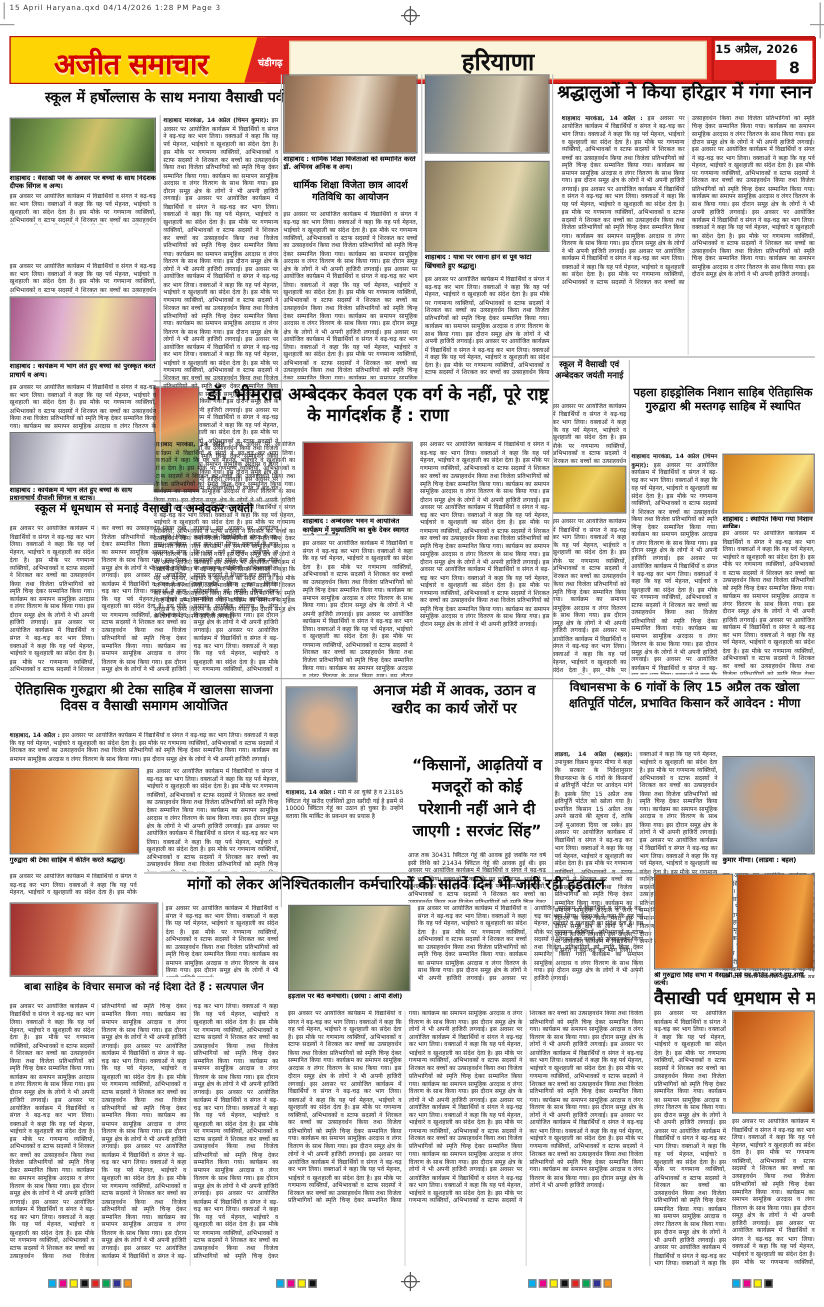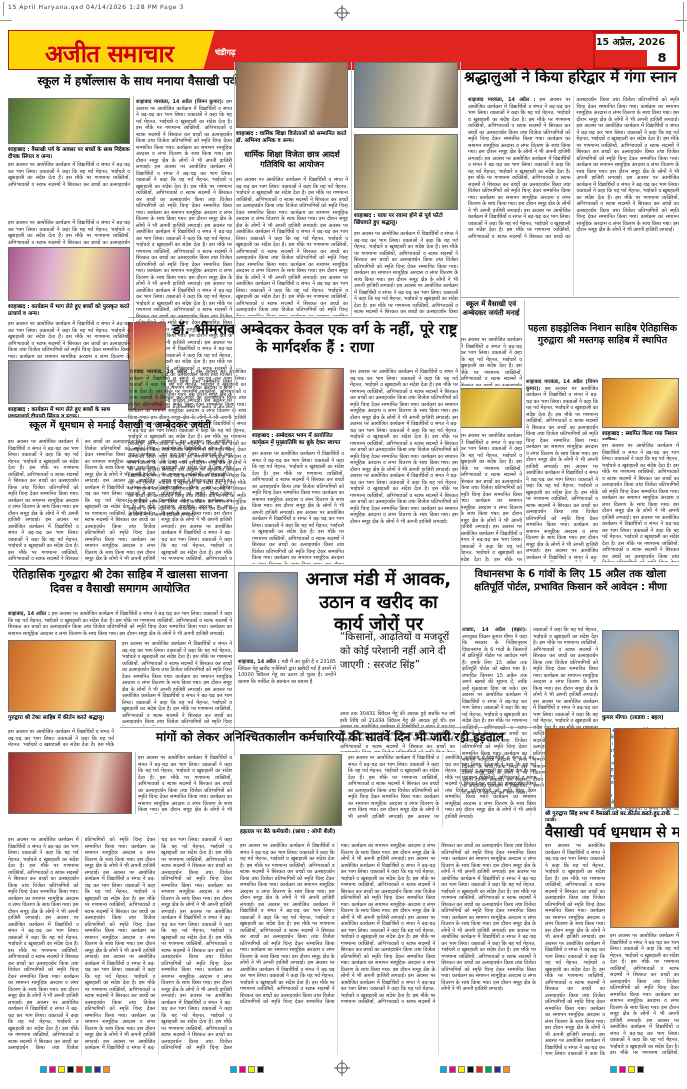--- a/index.html
+++ b/index.html
@@ -24,21 +24,21 @@
   
   .headline{font-weight:800;color:#0c0c0c;text-align:center;line-height:1.25}
   .nowrap{white-space:nowrap;overflow:hidden}
   .subhead{font-weight:800;color:#0c0c0c;text-align:center;line-height:1.3}
   .body-t{font-size:5px;line-height:6.5px;color:#1b1b1b;text-align:justify;overflow:hidden}
   .cols2{column-count:2;column-gap:6px;column-rule:1px solid #d9d9d9}
   .cols3{column-count:3;column-gap:6px;column-rule:1px solid #d9d9d9}
   .dl{font-weight:bold}
   .cap{font-size:5.6px;font-weight:bold;line-height:1.2;color:#000;overflow:hidden}
   .photo{border:1px solid #6f6f6f}
-  .quote{font-weight:400;font-size:10px;line-height:1.4;color:#0d0d0d}
+  .quote{font-weight:700;font-size:13px;line-height:1.4;text-align:center;color:#0d0d0d}
   .vr{width:1px;background:#c2c2c2}
   .hr{height:1px;background:#a8a8a8}
   .swatches i{display:inline-block;width:7px;height:7px;margin-right:2px;vertical-align:top;border:.5px solid #888}
   
   .ph-crowd-green{background:linear-gradient(110deg,#4e6b35,#7da04e 30%,#cfc06a 55%,#8fae5a 75%,#3f5b2e)}
   .ph-indoor-award{background:linear-gradient(100deg,#8a6a52,#c49a78 30%,#e8d9c4 55%,#9c7b5e 80%)}
   .ph-parade-pink{background:linear-gradient(100deg,#a85a8a,#e0b0d0 35%,#f0e0a0 60%,#c070a0)}
   .ph-pilgrims{background:linear-gradient(100deg,#6a7a8a,#b0a890 40%,#d8cdb5 70%,#7a6a58)}
   .ph-pilgrims2{background:linear-gradient(105deg,#88795f,#c9b98c 40%,#e3d6ae 65%,#6f7d55)}
   .ph-crowd-white{background:linear-gradient(100deg,#9090a0,#e8e8f0 40%,#d0cad8 70%,#8888a0)}
@@ -71,20 +71,23 @@
   <div class="abs cropmark" style="left:0;top:20px;width:12px;height:1px"></div>
   <div class="abs cropmark" style="left:3px;top:2px;width:1px;height:14px"></div>
   <div class="abs cropmark" style="left:675px;top:20px;width:12px;height:1px"></div>
   <div class="abs cropmark" style="left:683px;top:2px;width:1px;height:30px"></div>
 
   <div class="abs mh-base" style="left:8px;top:30px;width:671px;height:40px">
     <div class="mh-yellow"></div>
     <div class="mh-slash"></div>
     <span class="mh-logo">अजीत समाचार</span>
     <span class="mh-edition">चंडीगढ़</span>
+    <div class="mh-center">
+      <span class="mh-section">हरियाणा</span>
+    </div>
     <div class="mh-right">
       <div class="mh-date">15 अप्रैल, 2026</div>
       <div class="mh-page">8</div>
     </div>
   </div>
 
   <div class="abs headline nowrap" style="left:8px;top:74px;width:258px;height:22px;font-size:12px">स्कूल में हर्षोल्लास के साथ मनाया वैसाखी पर्व</div>
   <div class="abs photo ph-crowd-green" style="left:8px;top:98px;width:122px;height:46px"></div>
   <div class="abs cap" style="left:8px;top:146px;width:122px;height:13px">शाहाबाद : वैसाखी पर्व के अवसर पर बच्चों के साथ निदेशक दीपक सिंगल व अन्य।</div>
   <div class="abs body-t" style="left:8px;top:161px;width:122px;height:26px"> इस अवसर पर आयोजित कार्यक्रम में विद्यार्थियों व संगत ने बढ़-चढ़ कर भाग लिया। वक्ताओं ने कहा कि यह पर्व मेहनत, भाईचारे व खुशहाली का संदेश देता है। इस मौके पर गणमान्य व्यक्तियों, अभिभावकों व स्टाफ सदस्यों ने शिरकत कर बच्चों का उत्साहवर्धन किया तथा विजेता प्रतिभागियों को स्मृति चिन्ह देकर सम्मानित किया गया। कार्यक्रम का समापन सामूहिक अरदास व लंगर वितरण के साथ किया गया। इस दौरान समूह क्षेत्र के लोगों ने भी अपनी हाजिरी लगवाई।</div>
@@ -146,21 +149,21 @@
   <div class="abs body-t" style="left:8px;top:610px;width:224px;height:26px">
     <span class="dl">शाहाबाद, 14 अप्रैल :</span>
     <span> इस अवसर पर आयोजित कार्यक्रम में विद्यार्थियों व संगत ने बढ़-चढ़ कर भाग लिया। वक्ताओं ने कहा कि यह पर्व मेहनत, भाईचारे व खुशहाली का संदेश देता है। इस मौके पर गणमान्य व्यक्तियों, अभिभावकों व स्टाफ सदस्यों ने शिरकत कर बच्चों का उत्साहवर्धन किया तथा विजेता प्रतिभागियों को स्मृति चिन्ह देकर सम्मानित किया गया। कार्यक्रम का समापन सामूहिक अरदास व लंगर वितरण के साथ किया गया। इस दौरान समूह क्षेत्र के लोगों ने भी अपनी हाजिरी लगवाई।</span>
   </div>
   <div class="abs photo ph-teka" style="left:8px;top:640px;width:108px;height:72px"></div>
   <div class="abs cap" style="left:8px;top:714px;width:108px;height:12px">गुरुद्वारा श्री टेका साहिब में कीर्तन करते श्रद्धालु।</div>
   <div class="abs body-t" style="left:122px;top:640px;width:110px;height:86px"> इस अवसर पर आयोजित कार्यक्रम में विद्यार्थियों व संगत ने बढ़-चढ़ कर भाग लिया। वक्ताओं ने कहा कि यह पर्व मेहनत, भाईचारे व खुशहाली का संदेश देता है। इस मौके पर गणमान्य व्यक्तियों, अभिभावकों व स्टाफ सदस्यों ने शिरकत कर बच्चों का उत्साहवर्धन किया तथा विजेता प्रतिभागियों को स्मृति चिन्ह देकर सम्मानित किया गया। कार्यक्रम का समापन सामूहिक अरदास व लंगर वितरण के साथ किया गया। इस दौरान समूह क्षेत्र के लोगों ने भी अपनी हाजिरी लगवाई। इस अवसर पर आयोजित कार्यक्रम में विद्यार्थियों व संगत ने बढ़-चढ़ कर भाग लिया। वक्ताओं ने कहा कि यह पर्व मेहनत, भाईचारे व खुशहाली का संदेश देता है। इस मौके पर गणमान्य व्यक्तियों, अभिभावकों व स्टाफ सदस्यों ने शिरकत कर बच्चों का उत्साहवर्धन किया तथा विजेता प्रतिभागियों को स्मृति चिन्ह देकर सम्मानित किया गया। कार्यक्रम का समापन सामूहिक अरदास व लंगर वितरण के साथ किया गया। इस दौरान समूह क्षेत्र के लोगों ने भी अपनी हाजिरी लगवाई।</div>
   <div class="abs body-t" style="left:8px;top:728px;width:106px;height:18px"> इस अवसर पर आयोजित कार्यक्रम में विद्यार्थियों व संगत ने बढ़-चढ़ कर भाग लिया। वक्ताओं ने कहा कि यह पर्व मेहनत, भाईचारे व खुशहाली का संदेश देता है। इस मौके पर गणमान्य व्यक्तियों, अभिभावकों व स्टाफ सदस्यों ने शिरकत कर बच्चों का उत्साहवर्धन किया तथा विजेता प्रतिभागियों को स्मृति चिन्ह देकर सम्मानित किया गया। कार्यक्रम का समापन सामूहिक अरदास व लंगर वितरण के साथ किया गया। इस दौरान समूह क्षेत्र के लोगों ने भी अपनी हाजिरी लगवाई।</div>
 
   <div class="abs photo ph-portrait" style="left:238px;top:572px;width:60px;height:80px"></div>
-  <div class="abs headline" style="left:302px;top:568px;width:153px;height:52px;font-size:18px">अनाज मंडी में आवक, उठान व खरीद का कार्य जोरों पर</div>
+  <div class="abs headline" style="left:302px;top:568px;width:153px;height:52px;font-size:12px">अनाज मंडी में आवक, उठान व खरीद का कार्य जोरों पर</div>
   <div class="abs quote" style="left:340px;top:630px;width:115px;height:76px">“किसानों, आढ़तियों व मजदूरों को कोई परेशानी नहीं आने दी जाएगी : सरजंट सिंह”</div>
   <div class="abs body-t" style="left:238px;top:658px;width:98px;height:94px">
     <span class="dl">शाहाबाद, 14 अप्रैल :</span>
     <span>मंडी में आ चुकी है व 23185 क्विंटल गेहूं खरीद एजेंसियों द्वारा खरीदी गई है इसमें से 10000 क्विंटल गेहूं का उठान हो चुका है। उन्होंने बताया कि मार्किट के प्रबन्धन का प्रयास है</span>
   </div>
   <div class="abs body-t" style="left:340px;top:710px;width:115px;height:42px">
     <span>आज तक 30431 क्विंटल गेहूं की आवक हुई जबकि गत वर्ष इसी तिथि को 21434 क्विंटल गेहूं की आवक हुई थी।</span>
     <span> इस अवसर पर आयोजित कार्यक्रम में विद्यार्थियों व संगत ने बढ़-चढ़ कर भाग लिया। वक्ताओं ने कहा कि यह पर्व मेहनत, भाईचारे व खुशहाली का संदेश देता है। इस मौके पर गणमान्य व्यक्तियों, अभिभावकों व स्टाफ सदस्यों ने शिरकत कर बच्चों का उत्साहवर्धन किया तथा विजेता प्रतिभागियों को स्मृति चिन्ह देकर सम्मानित किया गया। कार्यक्रम का समापन सामूहिक अरदास व लंगर वितरण के साथ किया गया। इस दौरान समूह क्षेत्र के लोगों ने भी अपनी हाजिरी लगवाई।</span>
   </div>
 
@@ -175,20 +178,21 @@
   <div class="abs body-t" style="left:602px;top:727px;width:77px;height:88px"> इस अवसर पर आयोजित कार्यक्रम में विद्यार्थियों व संगत ने बढ़-चढ़ कर भाग लिया। वक्ताओं ने कहा कि यह पर्व मेहनत, भाईचारे व खुशहाली का संदेश देता है। इस मौके पर गणमान्य व्यक्तियों, अभिभावकों व स्टाफ सदस्यों ने शिरकत कर बच्चों का उत्साहवर्धन किया तथा विजेता प्रतिभागियों को स्मृति चिन्ह देकर सम्मानित किया गया। कार्यक्रम का समापन सामूहिक अरदास व लंगर वितरण के साथ किया गया। इस दौरान समूह क्षेत्र के लोगों ने भी अपनी हाजिरी लगवाई। इस अवसर पर आयोजित कार्यक्रम में विद्यार्थियों व संगत ने बढ़-चढ़ कर भाग लिया। वक्ताओं ने कहा कि यह पर्व मेहनत, भाईचारे व खुशहाली का संदेश देता है। इस मौके पर गणमान्य व्यक्तियों, अभिभावकों व स्टाफ सदस्यों ने शिरकत कर बच्चों का उत्साहवर्धन किया तथा विजेता प्रतिभागियों को स्मृति चिन्ह देकर सम्मानित किया गया। कार्यक्रम का समापन सामूहिक अरदास व लंगर वितरण के साथ किया गया। इस दौरान समूह क्षेत्र के लोगों ने भी अपनी हाजिरी लगवाई।</div>
 
   <div class="abs headline nowrap" style="left:120px;top:730px;width:420px;height:18px;font-size:12px">मांगों को लेकर अनिश्चितकालीन कर्मचारियों की सातवें दिन भी जारी रही हड़ताल</div>
   <div class="abs body-t" style="left:138px;top:754px;width:94px;height:60px"> इस अवसर पर आयोजित कार्यक्रम में विद्यार्थियों व संगत ने बढ़-चढ़ कर भाग लिया। वक्ताओं ने कहा कि यह पर्व मेहनत, भाईचारे व खुशहाली का संदेश देता है। इस मौके पर गणमान्य व्यक्तियों, अभिभावकों व स्टाफ सदस्यों ने शिरकत कर बच्चों का उत्साहवर्धन किया तथा विजेता प्रतिभागियों को स्मृति चिन्ह देकर सम्मानित किया गया। कार्यक्रम का समापन सामूहिक अरदास व लंगर वितरण के साथ किया गया। इस दौरान समूह क्षेत्र के लोगों ने भी अपनी हाजिरी लगवाई।</div>
   <div class="abs photo ph-truck" style="left:240px;top:754px;width:102px;height:72px"></div>
   <div class="abs cap" style="left:240px;top:828px;width:102px;height:10px">हड़ताल पर बैठे कर्मचारी। (छाया : ओपी शैली)</div>
   <div class="abs body-t cols2" style="left:348px;top:754px;width:188px;height:72px"> इस अवसर पर आयोजित कार्यक्रम में विद्यार्थियों व संगत ने बढ़-चढ़ कर भाग लिया। वक्ताओं ने कहा कि यह पर्व मेहनत, भाईचारे व खुशहाली का संदेश देता है। इस मौके पर गणमान्य व्यक्तियों, अभिभावकों व स्टाफ सदस्यों ने शिरकत कर बच्चों का उत्साहवर्धन किया तथा विजेता प्रतिभागियों को स्मृति चिन्ह देकर सम्मानित किया गया। कार्यक्रम का समापन सामूहिक अरदास व लंगर वितरण के साथ किया गया। इस दौरान समूह क्षेत्र के लोगों ने भी अपनी हाजिरी लगवाई। इस अवसर पर आयोजित कार्यक्रम में विद्यार्थियों व संगत ने बढ़-चढ़ कर भाग लिया। वक्ताओं ने कहा कि यह पर्व मेहनत, भाईचारे व खुशहाली का संदेश देता है। इस मौके पर गणमान्य व्यक्तियों, अभिभावकों व स्टाफ सदस्यों ने शिरकत कर बच्चों का उत्साहवर्धन किया तथा विजेता प्रतिभागियों को स्मृति चिन्ह देकर सम्मानित किया गया। कार्यक्रम का समापन सामूहिक अरदास व लंगर वितरण के साथ किया गया। इस दौरान समूह क्षेत्र के लोगों ने भी अपनी हाजिरी लगवाई।</div>
   <div class="abs body-t cols3" style="left:240px;top:842px;width:296px;height:213px"> इस अवसर पर आयोजित कार्यक्रम में विद्यार्थियों व संगत ने बढ़-चढ़ कर भाग लिया। वक्ताओं ने कहा कि यह पर्व मेहनत, भाईचारे व खुशहाली का संदेश देता है। इस मौके पर गणमान्य व्यक्तियों, अभिभावकों व स्टाफ सदस्यों ने शिरकत कर बच्चों का उत्साहवर्धन किया तथा विजेता प्रतिभागियों को स्मृति चिन्ह देकर सम्मानित किया गया। कार्यक्रम का समापन सामूहिक अरदास व लंगर वितरण के साथ किया गया। इस दौरान समूह क्षेत्र के लोगों ने भी अपनी हाजिरी लगवाई। इस अवसर पर आयोजित कार्यक्रम में विद्यार्थियों व संगत ने बढ़-चढ़ कर भाग लिया। वक्ताओं ने कहा कि यह पर्व मेहनत, भाईचारे व खुशहाली का संदेश देता है। इस मौके पर गणमान्य व्यक्तियों, अभिभावकों व स्टाफ सदस्यों ने शिरकत कर बच्चों का उत्साहवर्धन किया तथा विजेता प्रतिभागियों को स्मृति चिन्ह देकर सम्मानित किया गया। कार्यक्रम का समापन सामूहिक अरदास व लंगर वितरण के साथ किया गया। इस दौरान समूह क्षेत्र के लोगों ने भी अपनी हाजिरी लगवाई। इस अवसर पर आयोजित कार्यक्रम में विद्यार्थियों व संगत ने बढ़-चढ़ कर भाग लिया। वक्ताओं ने कहा कि यह पर्व मेहनत, भाईचारे व खुशहाली का संदेश देता है। इस मौके पर गणमान्य व्यक्तियों, अभिभावकों व स्टाफ सदस्यों ने शिरकत कर बच्चों का उत्साहवर्धन किया तथा विजेता प्रतिभागियों को स्मृति चिन्ह देकर सम्मानित किया गया। कार्यक्रम का समापन सामूहिक अरदास व लंगर वितरण के साथ किया गया। इस दौरान समूह क्षेत्र के लोगों ने भी अपनी हाजिरी लगवाई। इस अवसर पर आयोजित कार्यक्रम में विद्यार्थियों व संगत ने बढ़-चढ़ कर भाग लिया। वक्ताओं ने कहा कि यह पर्व मेहनत, भाईचारे व खुशहाली का संदेश देता है। इस मौके पर गणमान्य व्यक्तियों, अभिभावकों व स्टाफ सदस्यों ने शिरकत कर बच्चों का उत्साहवर्धन किया तथा विजेता प्रतिभागियों को स्मृति चिन्ह देकर सम्मानित किया गया। कार्यक्रम का समापन सामूहिक अरदास व लंगर वितरण के साथ किया गया। इस दौरान समूह क्षेत्र के लोगों ने भी अपनी हाजिरी लगवाई। इस अवसर पर आयोजित कार्यक्रम में विद्यार्थियों व संगत ने बढ़-चढ़ कर भाग लिया। वक्ताओं ने कहा कि यह पर्व मेहनत, भाईचारे व खुशहाली का संदेश देता है। इस मौके पर गणमान्य व्यक्तियों, अभिभावकों व स्टाफ सदस्यों ने शिरकत कर बच्चों का उत्साहवर्धन किया तथा विजेता प्रतिभागियों को स्मृति चिन्ह देकर सम्मानित किया गया। कार्यक्रम का समापन सामूहिक अरदास व लंगर वितरण के साथ किया गया। इस दौरान समूह क्षेत्र के लोगों ने भी अपनी हाजिरी लगवाई। इस अवसर पर आयोजित कार्यक्रम में विद्यार्थियों व संगत ने बढ़-चढ़ कर भाग लिया। वक्ताओं ने कहा कि यह पर्व मेहनत, भाईचारे व खुशहाली का संदेश देता है। इस मौके पर गणमान्य व्यक्तियों, अभिभावकों व स्टाफ सदस्यों ने शिरकत कर बच्चों का उत्साहवर्धन किया तथा विजेता प्रतिभागियों को स्मृति चिन्ह देकर सम्मानित किया गया। कार्यक्रम का समापन सामूहिक अरदास व लंगर वितरण के साथ किया गया। इस दौरान समूह क्षेत्र के लोगों ने भी अपनी हाजिरी लगवाई। इस अवसर पर आयोजित कार्यक्रम में विद्यार्थियों व संगत ने बढ़-चढ़ कर भाग लिया। वक्ताओं ने कहा कि यह पर्व मेहनत, भाईचारे व खुशहाली का संदेश देता है। इस मौके पर गणमान्य व्यक्तियों, अभिभावकों व स्टाफ सदस्यों ने शिरकत कर बच्चों का उत्साहवर्धन किया तथा विजेता प्रतिभागियों को स्मृति चिन्ह देकर सम्मानित किया गया। कार्यक्रम का समापन सामूहिक अरदास व लंगर वितरण के साथ किया गया। इस दौरान समूह क्षेत्र के लोगों ने भी अपनी हाजिरी लगवाई। इस अवसर पर आयोजित कार्यक्रम में विद्यार्थियों व संगत ने बढ़-चढ़ कर भाग लिया। वक्ताओं ने कहा कि यह पर्व मेहनत, भाईचारे व खुशहाली का संदेश देता है। इस मौके पर गणमान्य व्यक्तियों, अभिभावकों व स्टाफ सदस्यों ने शिरकत कर बच्चों का उत्साहवर्धन किया तथा विजेता प्रतिभागियों को स्मृति चिन्ह देकर सम्मानित किया गया। कार्यक्रम का समापन सामूहिक अरदास व लंगर वितरण के साथ किया गया। इस दौरान समूह क्षेत्र के लोगों ने भी अपनी हाजिरी लगवाई।</div>
 
   <div class="abs photo ph-cert" style="left:8px;top:752px;width:124px;height:62px"></div>
+  <div class="abs headline nowrap" style="left:8px;top:818px;width:224px;height:14px;font-size:8.5px">बाबा साहिब के विचार समाज को नई दिशा देते हैं : सत्यपाल जैन</div>
   <div class="abs body-t cols3" style="left:8px;top:836px;width:224px;height:219px"> इस अवसर पर आयोजित कार्यक्रम में विद्यार्थियों व संगत ने बढ़-चढ़ कर भाग लिया। वक्ताओं ने कहा कि यह पर्व मेहनत, भाईचारे व खुशहाली का संदेश देता है। इस मौके पर गणमान्य व्यक्तियों, अभिभावकों व स्टाफ सदस्यों ने शिरकत कर बच्चों का उत्साहवर्धन किया तथा विजेता प्रतिभागियों को स्मृति चिन्ह देकर सम्मानित किया गया। कार्यक्रम का समापन सामूहिक अरदास व लंगर वितरण के साथ किया गया। इस दौरान समूह क्षेत्र के लोगों ने भी अपनी हाजिरी लगवाई। इस अवसर पर आयोजित कार्यक्रम में विद्यार्थियों व संगत ने बढ़-चढ़ कर भाग लिया। वक्ताओं ने कहा कि यह पर्व मेहनत, भाईचारे व खुशहाली का संदेश देता है। इस मौके पर गणमान्य व्यक्तियों, अभिभावकों व स्टाफ सदस्यों ने शिरकत कर बच्चों का उत्साहवर्धन किया तथा विजेता प्रतिभागियों को स्मृति चिन्ह देकर सम्मानित किया गया। कार्यक्रम का समापन सामूहिक अरदास व लंगर वितरण के साथ किया गया। इस दौरान समूह क्षेत्र के लोगों ने भी अपनी हाजिरी लगवाई। इस अवसर पर आयोजित कार्यक्रम में विद्यार्थियों व संगत ने बढ़-चढ़ कर भाग लिया। वक्ताओं ने कहा कि यह पर्व मेहनत, भाईचारे व खुशहाली का संदेश देता है। इस मौके पर गणमान्य व्यक्तियों, अभिभावकों व स्टाफ सदस्यों ने शिरकत कर बच्चों का उत्साहवर्धन किया तथा विजेता प्रतिभागियों को स्मृति चिन्ह देकर सम्मानित किया गया। कार्यक्रम का समापन सामूहिक अरदास व लंगर वितरण के साथ किया गया। इस दौरान समूह क्षेत्र के लोगों ने भी अपनी हाजिरी लगवाई। इस अवसर पर आयोजित कार्यक्रम में विद्यार्थियों व संगत ने बढ़-चढ़ कर भाग लिया। वक्ताओं ने कहा कि यह पर्व मेहनत, भाईचारे व खुशहाली का संदेश देता है। इस मौके पर गणमान्य व्यक्तियों, अभिभावकों व स्टाफ सदस्यों ने शिरकत कर बच्चों का उत्साहवर्धन किया तथा विजेता प्रतिभागियों को स्मृति चिन्ह देकर सम्मानित किया गया। कार्यक्रम का समापन सामूहिक अरदास व लंगर वितरण के साथ किया गया। इस दौरान समूह क्षेत्र के लोगों ने भी अपनी हाजिरी लगवाई। इस अवसर पर आयोजित कार्यक्रम में विद्यार्थियों व संगत ने बढ़-चढ़ कर भाग लिया। वक्ताओं ने कहा कि यह पर्व मेहनत, भाईचारे व खुशहाली का संदेश देता है। इस मौके पर गणमान्य व्यक्तियों, अभिभावकों व स्टाफ सदस्यों ने शिरकत कर बच्चों का उत्साहवर्धन किया तथा विजेता प्रतिभागियों को स्मृति चिन्ह देकर सम्मानित किया गया। कार्यक्रम का समापन सामूहिक अरदास व लंगर वितरण के साथ किया गया। इस दौरान समूह क्षेत्र के लोगों ने भी अपनी हाजिरी लगवाई। इस अवसर पर आयोजित कार्यक्रम में विद्यार्थियों व संगत ने बढ़-चढ़ कर भाग लिया। वक्ताओं ने कहा कि यह पर्व मेहनत, भाईचारे व खुशहाली का संदेश देता है। इस मौके पर गणमान्य व्यक्तियों, अभिभावकों व स्टाफ सदस्यों ने शिरकत कर बच्चों का उत्साहवर्धन किया तथा विजेता प्रतिभागियों को स्मृति चिन्ह देकर सम्मानित किया गया। कार्यक्रम का समापन सामूहिक अरदास व लंगर वितरण के साथ किया गया। इस दौरान समूह क्षेत्र के लोगों ने भी अपनी हाजिरी लगवाई। इस अवसर पर आयोजित कार्यक्रम में विद्यार्थियों व संगत ने बढ़-चढ़ कर भाग लिया। वक्ताओं ने कहा कि यह पर्व मेहनत, भाईचारे व खुशहाली का संदेश देता है। इस मौके पर गणमान्य व्यक्तियों, अभिभावकों व स्टाफ सदस्यों ने शिरकत कर बच्चों का उत्साहवर्धन किया तथा विजेता प्रतिभागियों को स्मृति चिन्ह देकर सम्मानित किया गया। कार्यक्रम का समापन सामूहिक अरदास व लंगर वितरण के साथ किया गया। इस दौरान समूह क्षेत्र के लोगों ने भी अपनी हाजिरी लगवाई। इस अवसर पर आयोजित कार्यक्रम में विद्यार्थियों व संगत ने बढ़-चढ़ कर भाग लिया। वक्ताओं ने कहा कि यह पर्व मेहनत, भाईचारे व खुशहाली का संदेश देता है। इस मौके पर गणमान्य व्यक्तियों, अभिभावकों व स्टाफ सदस्यों ने शिरकत कर बच्चों का उत्साहवर्धन किया तथा विजेता प्रतिभागियों को स्मृति चिन्ह देकर सम्मानित किया गया। कार्यक्रम का समापन सामूहिक अरदास व लंगर वितरण के साथ किया गया। इस दौरान समूह क्षेत्र के लोगों ने भी अपनी हाजिरी लगवाई।</div>
 
   <div class="abs photo ph-orange" style="left:545px;top:728px;width:66px;height:80px"></div>
   <div class="abs photo ph-orange2" style="left:614px;top:728px;width:65px;height:80px"></div>
   <div class="abs cap" style="left:545px;top:810px;width:134px;height:11px">श्री गुरुद्वारा सिंह सभा में वैसाखी पर्व पर कीर्तन करते हुए रागी जत्थे।</div>
   <div class="abs headline nowrap" style="left:545px;top:823px;width:134px;height:15px;font-size:15px">वैसाखी पर्व धूमधाम से मनाया</div>
   <div class="abs body-t" style="left:545px;top:842px;width:60px;height:213px"> इस अवसर पर आयोजित कार्यक्रम में विद्यार्थियों व संगत ने बढ़-चढ़ कर भाग लिया। वक्ताओं ने कहा कि यह पर्व मेहनत, भाईचारे व खुशहाली का संदेश देता है। इस मौके पर गणमान्य व्यक्तियों, अभिभावकों व स्टाफ सदस्यों ने शिरकत कर बच्चों का उत्साहवर्धन किया तथा विजेता प्रतिभागियों को स्मृति चिन्ह देकर सम्मानित किया गया। कार्यक्रम का समापन सामूहिक अरदास व लंगर वितरण के साथ किया गया। इस दौरान समूह क्षेत्र के लोगों ने भी अपनी हाजिरी लगवाई। इस अवसर पर आयोजित कार्यक्रम में विद्यार्थियों व संगत ने बढ़-चढ़ कर भाग लिया। वक्ताओं ने कहा कि यह पर्व मेहनत, भाईचारे व खुशहाली का संदेश देता है। इस मौके पर गणमान्य व्यक्तियों, अभिभावकों व स्टाफ सदस्यों ने शिरकत कर बच्चों का उत्साहवर्धन किया तथा विजेता प्रतिभागियों को स्मृति चिन्ह देकर सम्मानित किया गया। कार्यक्रम का समापन सामूहिक अरदास व लंगर वितरण के साथ किया गया। इस दौरान समूह क्षेत्र के लोगों ने भी अपनी हाजिरी लगवाई। इस अवसर पर आयोजित कार्यक्रम में विद्यार्थियों व संगत ने बढ़-चढ़ कर भाग लिया। वक्ताओं ने कहा कि यह पर्व मेहनत, भाईचारे व खुशहाली का संदेश देता है। इस मौके पर गणमान्य व्यक्तियों, अभिभावकों व स्टाफ सदस्यों ने शिरकत कर बच्चों का उत्साहवर्धन किया तथा विजेता प्रतिभागियों को स्मृति चिन्ह देकर सम्मानित किया गया। कार्यक्रम का समापन सामूहिक अरदास व लंगर वितरण के साथ किया गया। इस दौरान समूह क्षेत्र के लोगों ने भी अपनी हाजिरी लगवाई।</div>
   <div class="abs photo ph-orange3" style="left:610px;top:842px;width:69px;height:86px"></div>
   <div class="abs body-t" style="left:610px;top:932px;width:69px;height:123px"> इस अवसर पर आयोजित कार्यक्रम में विद्यार्थियों व संगत ने बढ़-चढ़ कर भाग लिया। वक्ताओं ने कहा कि यह पर्व मेहनत, भाईचारे व खुशहाली का संदेश देता है। इस मौके पर गणमान्य व्यक्तियों, अभिभावकों व स्टाफ सदस्यों ने शिरकत कर बच्चों का उत्साहवर्धन किया तथा विजेता प्रतिभागियों को स्मृति चिन्ह देकर सम्मानित किया गया। कार्यक्रम का समापन सामूहिक अरदास व लंगर वितरण के साथ किया गया। इस दौरान समूह क्षेत्र के लोगों ने भी अपनी हाजिरी लगवाई। इस अवसर पर आयोजित कार्यक्रम में विद्यार्थियों व संगत ने बढ़-चढ़ कर भाग लिया। वक्ताओं ने कहा कि यह पर्व मेहनत, भाईचारे व खुशहाली का संदेश देता है। इस मौके पर गणमान्य व्यक्तियों, अभिभावकों व स्टाफ सदस्यों ने शिरकत कर बच्चों का उत्साहवर्धन किया तथा विजेता प्रतिभागियों को स्मृति चिन्ह देकर सम्मानित किया गया। कार्यक्रम का समापन सामूहिक अरदास व लंगर वितरण के साथ किया गया। इस दौरान समूह क्षेत्र के लोगों ने भी अपनी हाजिरी लगवाई।</div>
 

